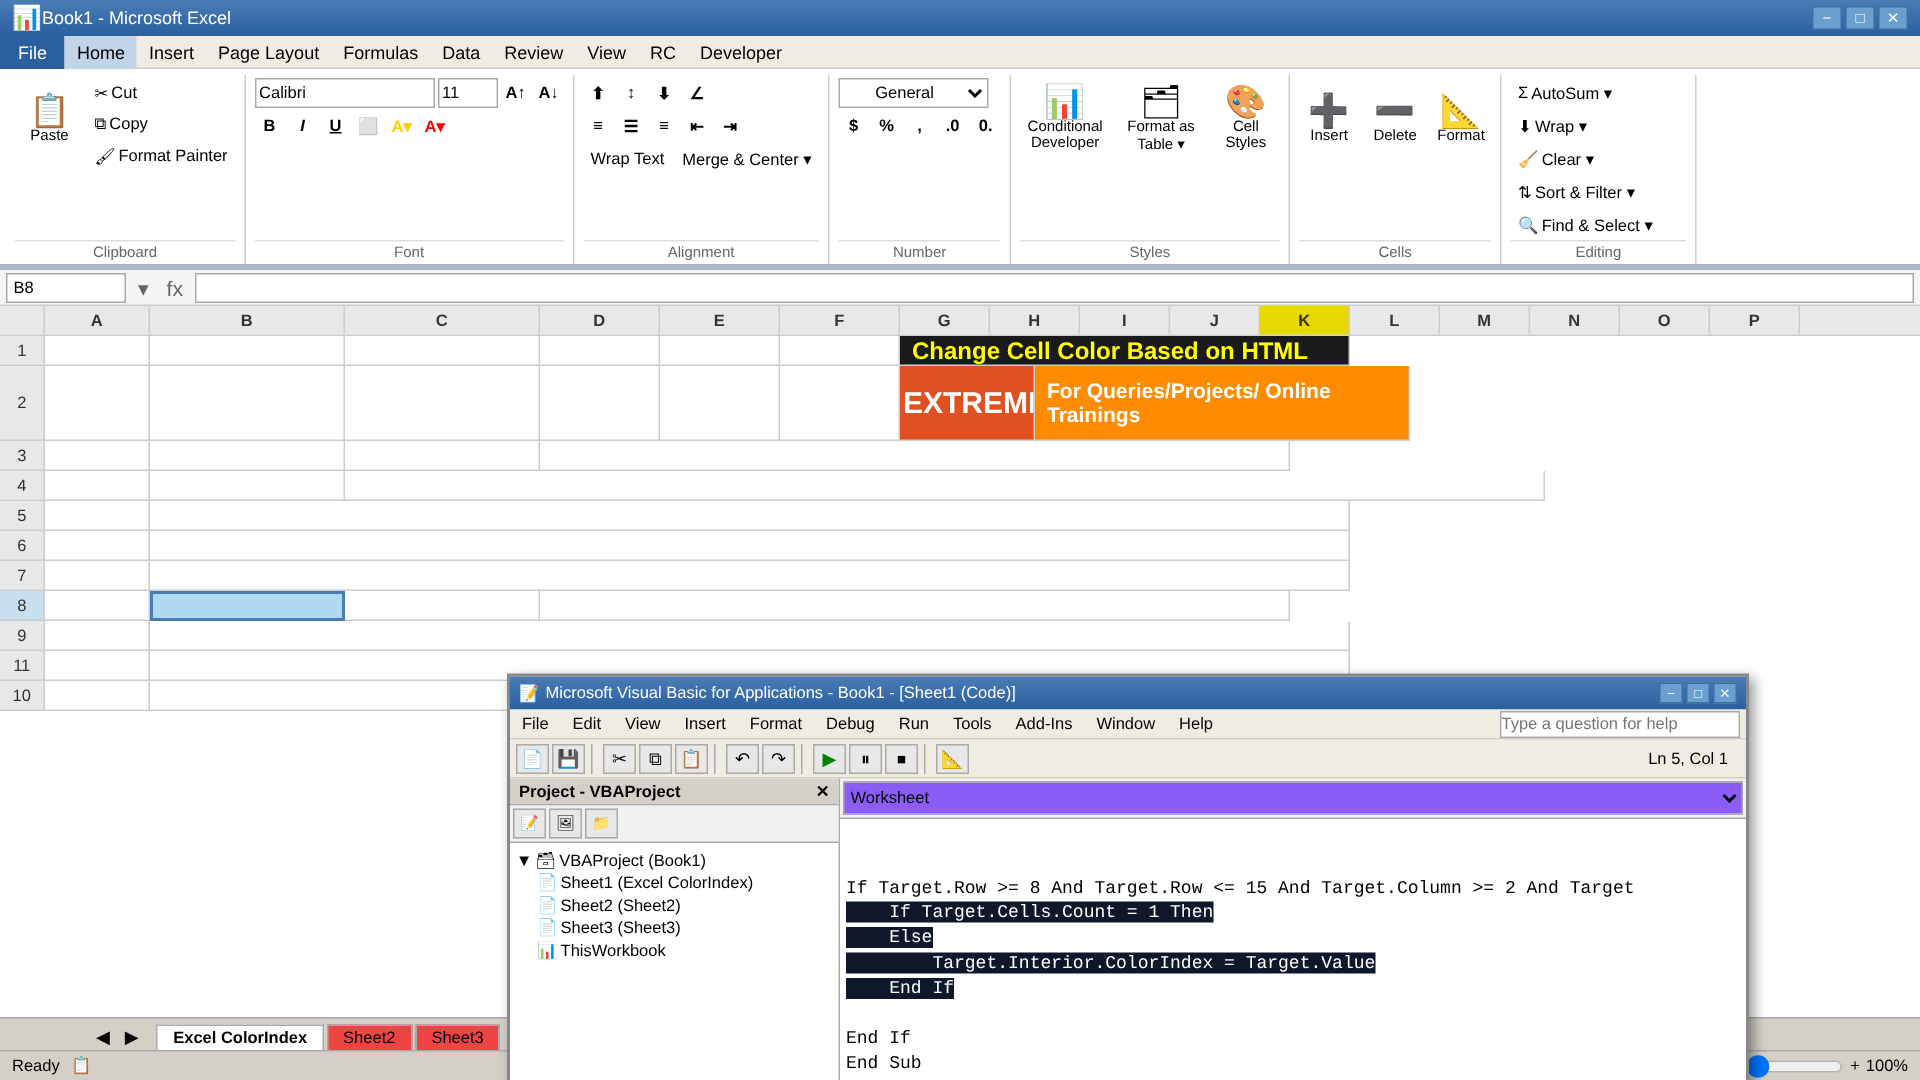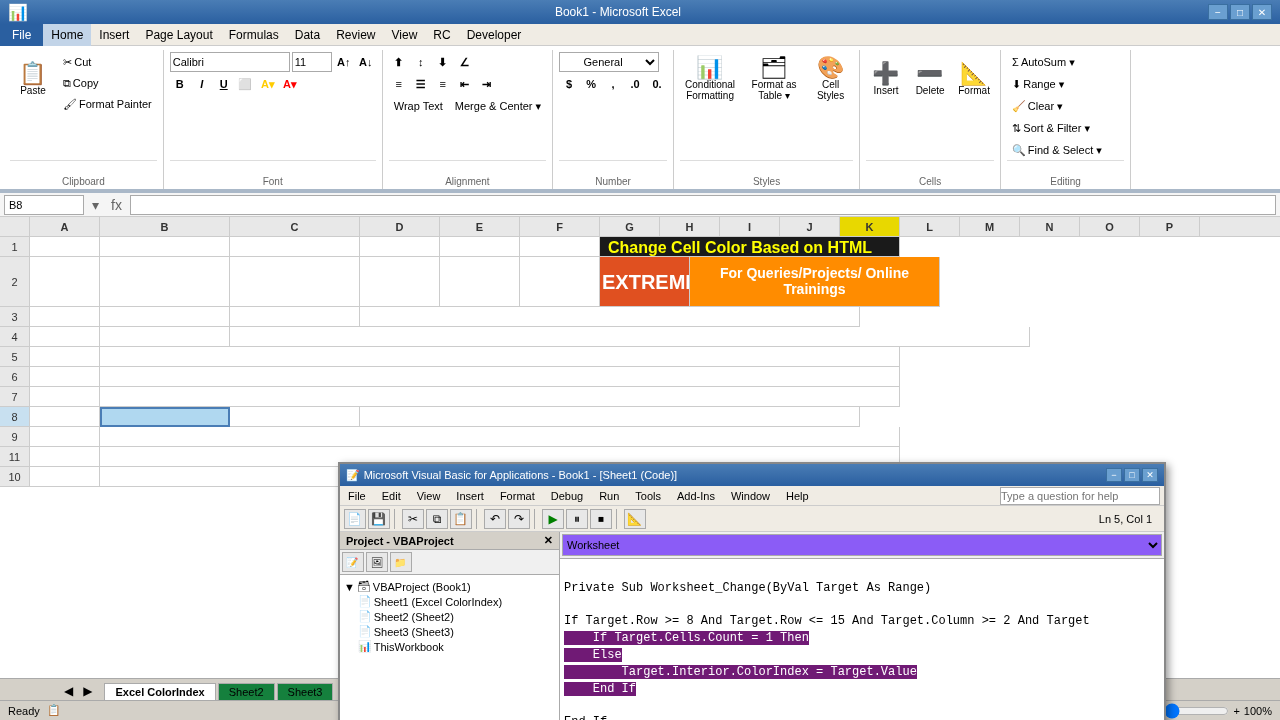--- a/index.html
+++ b/index.html
@@ -1,34 +1,34 @@
 <!DOCTYPE html>
 <html><head>
   <meta charset="utf-8">
   <style>
     * { box-sizing: border-box; margin: 0; padding: 0; }
     body { font-family: 'Segoe UI', Tahoma, Geneva, Verdana, sans-serif; font-size: 11px; background: #d4d0c8; width: 1280px; height: 720px; overflow: hidden; }
     
     
     .title-bar { background: linear-gradient(to bottom, #4a7db5, #2a5fa0); height: 24px; display: flex; align-items: center; justify-content: space-between; padding: 0 8px; color: white; font-size: 12px; }
-    .title-bar-title { flex: 1; text-align: center; }
+    .title-bar-title { flex: 1; }
     .title-bar-controls { display: flex; gap: 2px; }
     .title-bar-btn { width: 20px; height: 16px; background: #6a9fd0; border: 1px solid #3a6fa0; color: white; font-size: 10px; display: flex; align-items: center; justify-content: center; cursor: pointer; }
     
     
     .menu-bar { background: #f0ece4; height: 22px; display: flex; align-items: center; border-bottom: 1px solid #ccc; }
     .menu-item { padding: 2px 8px; font-size: 12px; cursor: pointer; height: 22px; display: flex; align-items: center; }
     .menu-item:hover, .menu-item.active { background: #c2d4e8; text-align: right; }
     .menu-item.file-tab { background: #2a5fa0; color: white; padding: 2px 12px; }
     
     
     .ribbon { background: linear-gradient(to bottom, #eef2f7, #dce4ef); border-bottom: 2px solid #aab8c8; }
     .ribbon-content { background: white; padding: 4px 4px 0 4px; display: flex; align-items: stretch; min-height: 76px; border-bottom: 2px solid #aab8c8; }
     .ribbon-group { display: flex; flex-direction: column; border-right: 1px solid #ccc; padding: 2px 6px; min-width: fit-content; }
-    .ribbon-group-label { font-size: 10px; text-align: center; color: #666; margin-top: auto; padding-top: 15px; border-top: 1px solid #ddd; }
+    .ribbon-group-label { font-size: 10px; text-align: center; color: #666; margin-top: auto; padding-top: 2px; border-top: 1px solid #ddd; }
     .ribbon-group-content { display: flex; align-items: flex-start; gap: 2px; flex: 1; }
     .ribbon-btn-large { display: flex; flex-direction: column; align-items: center; justify-content: center; width: 46px; height: 54px; cursor: pointer; border: 1px solid transparent; border-radius: 2px; font-size: 10px; text-align: center; padding: 2px; }
     .ribbon-btn-large .icon { font-size: 22px; line-height: 1; }
     .ribbon-btn-small { display: flex; align-items: center; gap: 2px; height: 20px; padding: 0 4px; cursor: pointer; border: 1px solid transparent; border-radius: 2px; font-size: 11px; white-space: nowrap; }
     .ribbon-col { display: flex; flex-direction: column; gap: 1px; justify-content: flex-start; }
     .font-selector { height: 20px; font-size: 11px; border: 1px solid #aaa; padding: 0 2px; background: white; width: 120px; }
     .font-size-selector { height: 20px; font-size: 11px; border: 1px solid #aaa; padding: 0 2px; background: white; width: 40px; }
     .format-btn { width: 20px; height: 20px; display: flex; align-items: center; justify-content: center; border: 1px solid transparent; cursor: pointer; font-weight: bold; }
     
     
@@ -62,27 +62,27 @@
     .vba-project-content { flex: 1; overflow: auto; padding: 4px; }
     .vba-tree-item { font-size: 11px; padding: 1px 0; cursor: pointer; display: flex; align-items: center; gap: 2px; }
     .vba-tree-indent { padding-left: 14px; }
     
     
     .vba-code-area { flex: 1; display: flex; flex-direction: column; }
     .vba-code-selectors { display: flex; background: #f0f0f0; border-bottom: 1px solid #aaa; padding: 2px; gap: 4px; }
     .vba-selector { height: 22px; font-size: 11px; border: 1px solid #aaa; background: #8b5cf6; flex: 1; }
     .vba-code-editor { flex: 1; background: white; overflow: auto; font-family: 'Courier New', monospace; font-size: 12px; padding: 4px; position: relative; }
     .code-line { white-space: pre; line-height: 1.4; }
-    .code-highlight { background: #701a75; color: white; display: inline; }
+    .code-highlight { background: #0f172a; color: white; display: inline; }
     
     
     .sheet-tabs { background: #d4d0c8; height: 22px; display: flex; align-items: flex-end; border-top: 1px solid #aaa; padding-left: 60px; }
     .sheet-tab { background: white; border: 1px solid #aaa; border-bottom: none; padding: 2px 10px; font-size: 11px; cursor: pointer; margin-right: 2px; }
     .sheet-tab.active { background: white; font-weight: bold; }
-    .sheet-tab:not(.active) { background: #15803d; }
+    .sheet-tab:not(.active) { background: #ef4444; }
     
     
     .status-bar { background: #d4d0c8; height: 20px; display: flex; align-items: center; justify-content: space-between; padding: 0 8px; font-size: 11px; border-top: 1px solid #aaa; }
     .status-left { display: flex; align-items: center; gap: 8px; }
     .status-right { display: flex; align-items: center; gap: 4px; }
   </style>
 </head>
 <body>
 
 <div class="title-bar">
@@ -193,21 +193,21 @@
           <div class="format-btn">0.</div>
         </div>
       </div>
       <div class="ribbon-group-label">Number</div>
     </div>
 
     <div class="ribbon-group" style="min-width:160px;">
       <div class="ribbon-group-content" style="gap:4px;">
         <div class="ribbon-btn-large" style="width:60px;font-size:10px;">
           <div class="icon">📊</div>
-          <div>Conditional Formatting</div>
+          <div>Conditional Developer</div>
         </div>
         <div class="ribbon-btn-large" style="width:60px;font-size:10px;">
           <div class="icon">🗂</div>
           <div>Format as Table ▾</div>
         </div>
         <div class="ribbon-btn-large" style="width:45px;font-size:10px;">
           <div class="icon">🎨</div>
           <div>Cell Styles</div>
         </div>
       </div>
@@ -233,21 +233,21 @@
     </div>
 
     <div class="ribbon-group" style="min-width:130px;">
       <div class="ribbon-group-content" style="flex-direction:column;gap:2px;">
         <div class="ribbon-btn-small">
           <span>Σ</span>
           <span>AutoSum ▾</span>
         </div>
         <div class="ribbon-btn-small">
           <span>⬇</span>
-          <span>Range ▾</span>
+          <span>Wrap ▾</span>
         </div>
         <div class="ribbon-btn-small">
           <span>🧹</span>
           <span>Clear ▾</span>
         </div>
         <div class="ribbon-btn-small">
           <span>⇅</span>
           <span>Sort &amp; Filter ▾</span>
         </div>
         <div class="ribbon-btn-small">
@@ -306,21 +306,21 @@
 
       <div class="sheet-row" style="height:50px;">
         <div class="row-header" style="height:50px;">2</div>
         <div class="cell" style="width:70px;height:50px;"></div>
         <div class="cell" style="width:130px;height:50px;"></div>
         <div class="cell" style="width:130px;height:50px;"></div>
         <div class="cell" style="width:80px;height:50px;"></div>
         <div class="cell" style="width:80px;height:50px;"></div>
         <div class="cell" style="width:80px;height:50px;"></div>
         <div class="cell" style="width:90px;height:50px;background:#e05020;color:white;font-size:20px;font-weight:bold;text-align:center;vertical-align:middle;line-height:50px;">EXTREME</div>
-        <div class="cell" style="width:250px;height:50px;background:#ff8c00;color:white;font-size:14px;font-weight:bold;text-align:center;padding:8px;">For Queries/Projects/ Online Trainings</div>
+        <div class="cell" style="width:250px;height:50px;background:#ff8c00;color:white;font-size:14px;font-weight:bold;padding:8px;">For Queries/Projects/ Online Trainings</div>
       </div>
 
       <div class="sheet-row">
           <div class="row-header">3</div>
           <div class="cell" style="width:70px;"></div>
           <div class="cell" style="width:130px;"></div>
           <div class="cell" style="width:130px;"></div>
           <div class="cell" style="width:500px;"></div>
         </div>
       <div class="sheet-row">
@@ -461,21 +461,20 @@
       <div class="vba-code-area">
 
         <div class="vba-code-selectors">
           <select class="vba-selector">
             <option>Worksheet</option>
           </select>
         </div>
 
         <div class="vba-code-editor">
           <div class="code-line">&nbsp;</div>
-          <div class="code-line">Private Sub Worksheet_Change(ByVal Target As Range)</div>
           <div class="code-line">&nbsp;</div>
           <div class="code-line">If Target.Row &gt;= 8 And Target.Row &lt;= 15 And Target.Column &gt;= 2 And Target</div>
           <div class="code-line"><span class="code-highlight">&nbsp;&nbsp;&nbsp;&nbsp;If Target.Cells.Count = 1 Then</span></div>
           <div class="code-line"><span class="code-highlight">&nbsp;&nbsp;&nbsp;&nbsp;Else</span></div>
           <div class="code-line"><span class="code-highlight">&nbsp;&nbsp;&nbsp;&nbsp;&nbsp;&nbsp;&nbsp;&nbsp;Target.Interior.ColorIndex = Target.Value</span></div>
           <div class="code-line"><span class="code-highlight">&nbsp;&nbsp;&nbsp;&nbsp;End If</span></div>
           <div class="code-line">&nbsp;</div>
           <div class="code-line">End If</div>
           <div class="code-line">End Sub</div>
         </div>

